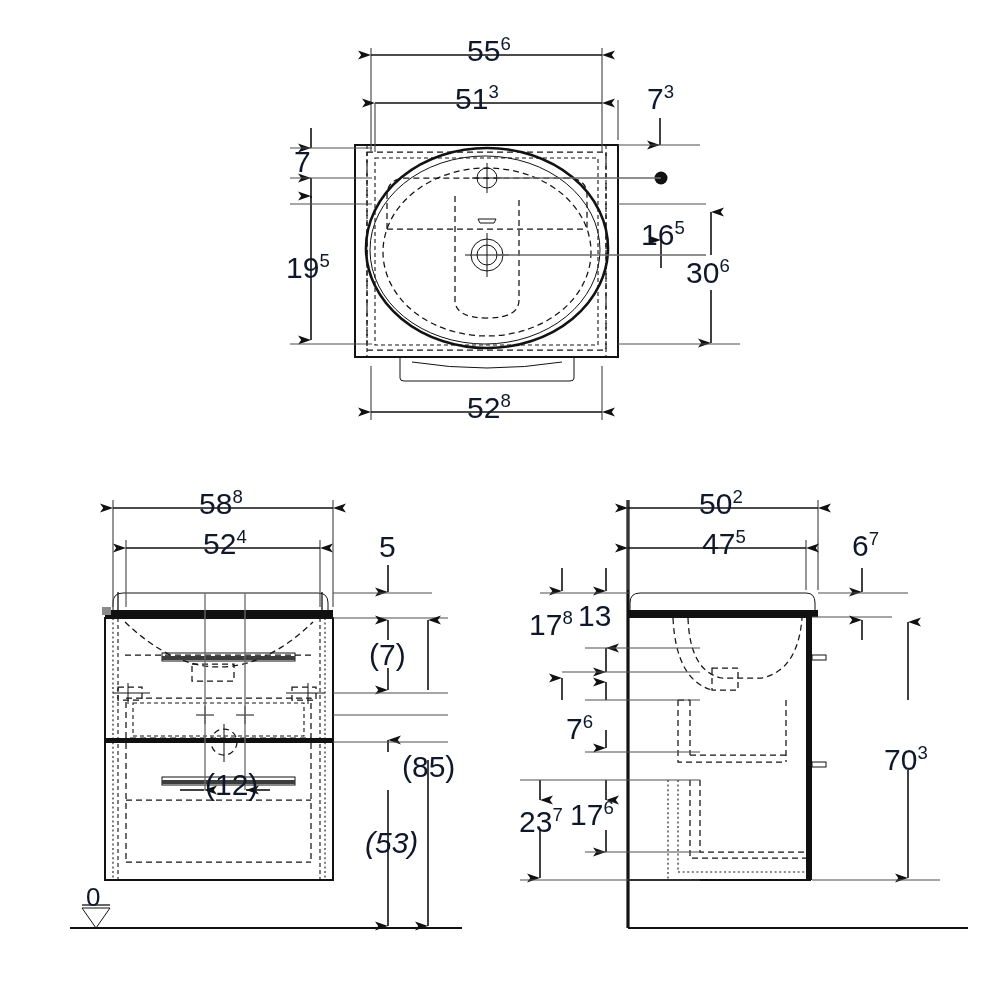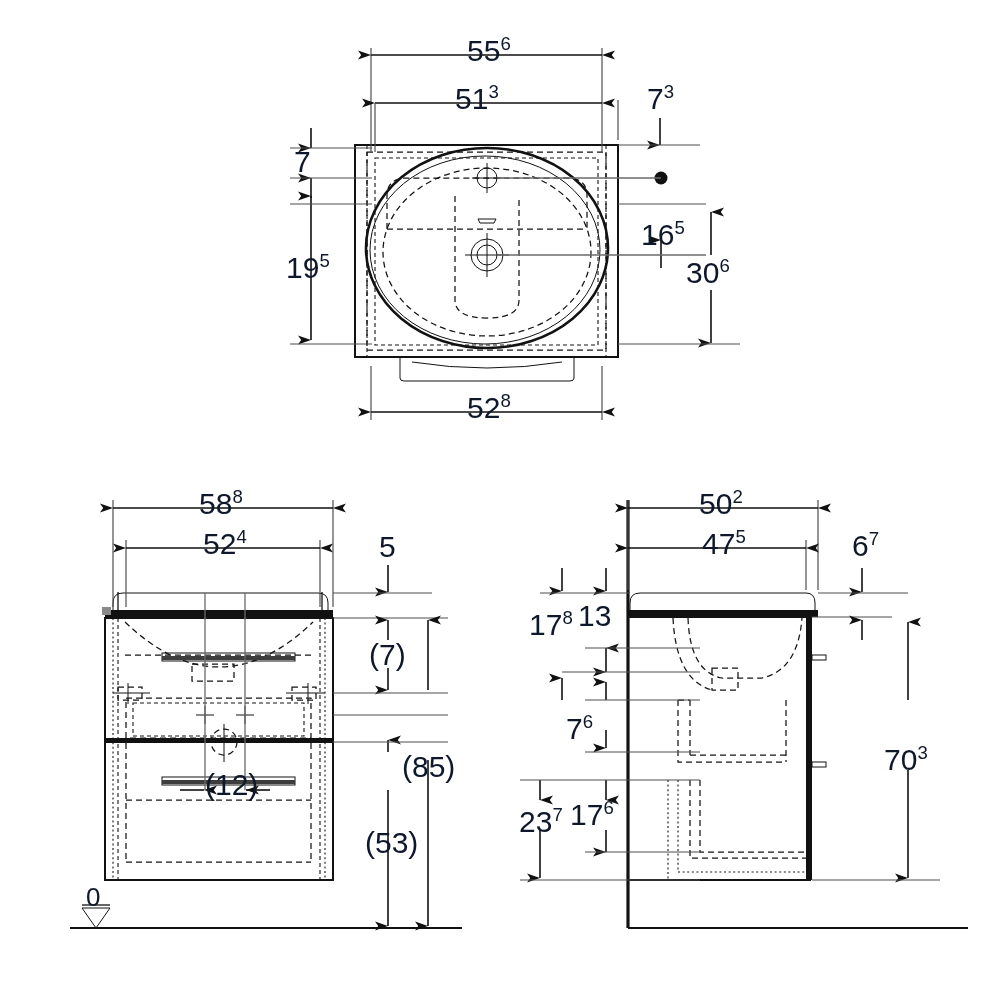--- a/index.html
+++ b/index.html
@@ -334,21 +334,21 @@
   </div>
   <div class="dimtxt" style="left:369px;top:640px;">
     <span>(7)</span>
   </div>
   <div class="dimtxt" style="left:205px;top:770px;">
     <span>(12)</span>
   </div>
   <div class="dimtxt" style="left:402px;top:752px;">
     <span>(85)</span>
   </div>
-  <div class="dimtxt" style="left:365px;top:828px;">
+  <div class="dimtxt" style="left:365px;top:828px;font-style:italic;">
     <span>(53)</span>
   </div>
   <div class="dimtxt" style="left:86px;top:884px;font-size:26px;">
     <span>0</span>
   </div>
 
   <div class="dimtxt" style="left:699px;top:489px;">
     <span>50</span><sup>2</sup>
   </div>
   <div class="dimtxt" style="left:702px;top:529px;">

